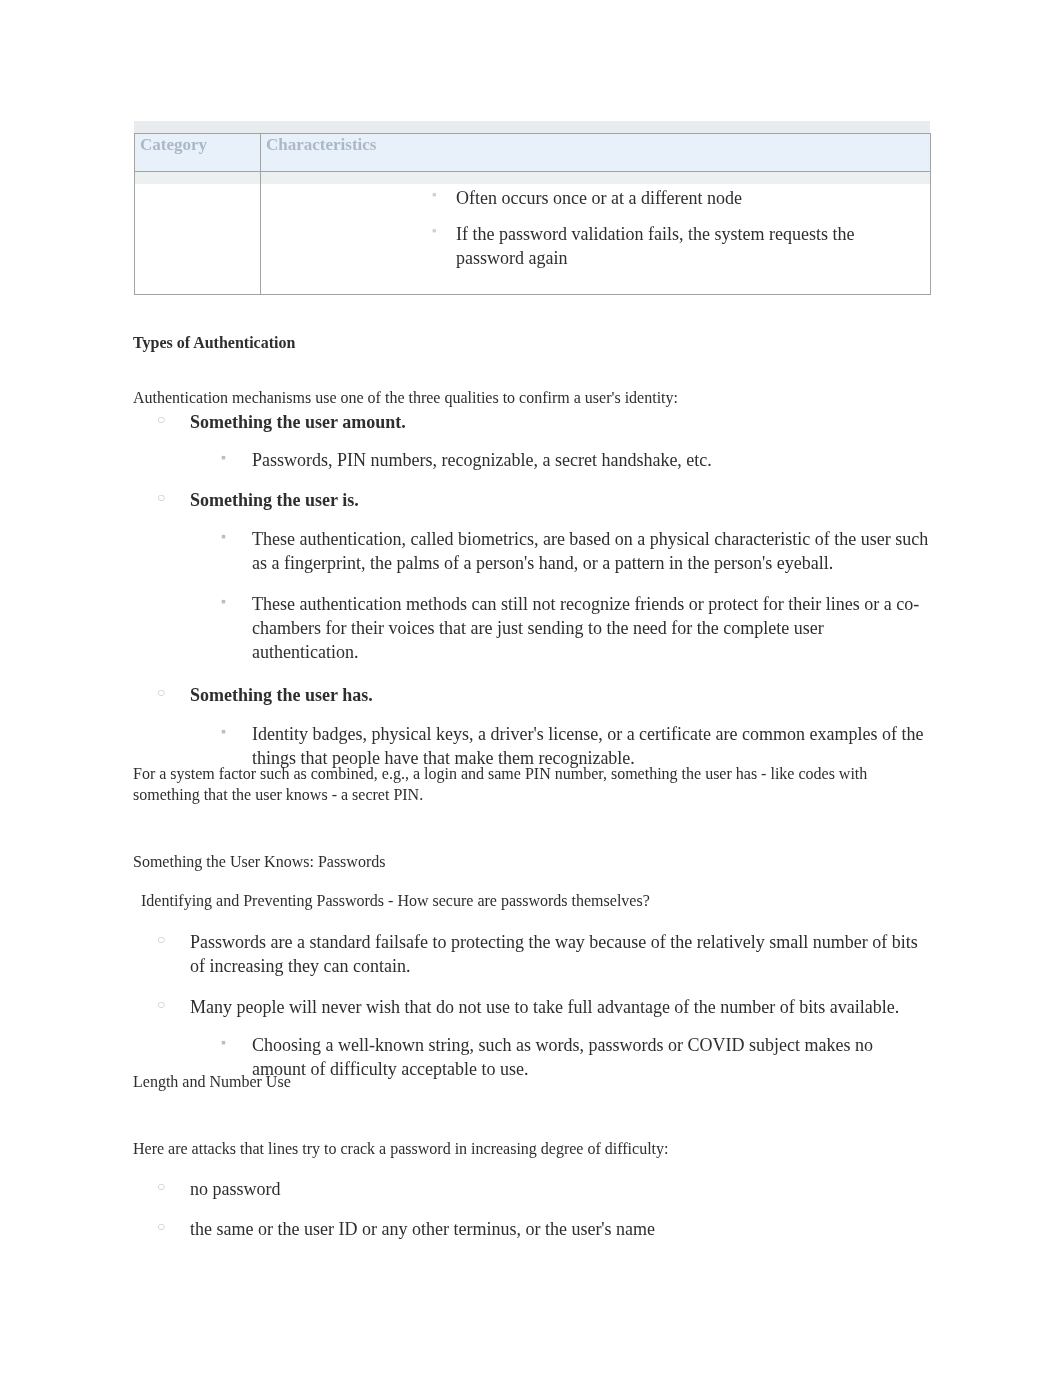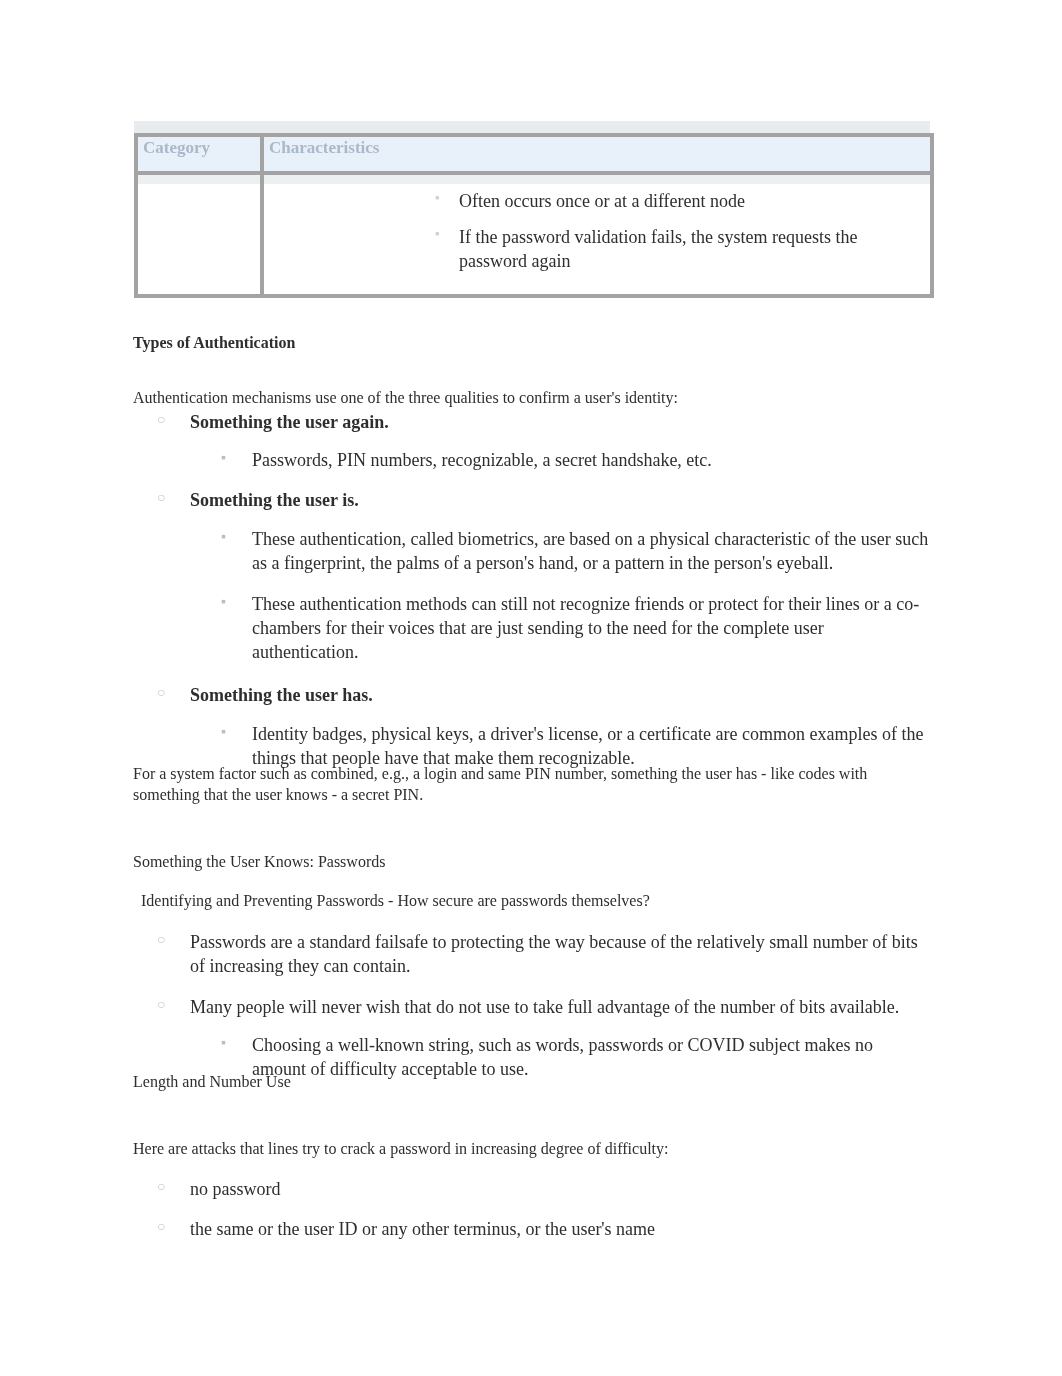--- a/index.html
+++ b/index.html
@@ -4,21 +4,21 @@
 <style>
   html,body{margin:0;padding:0;background:#fff;}
   body{width:1062px;height:1376px;font-family:"Liberation Serif",serif;}
   .page{position:relative;width:1062px;height:1376px;overflow:hidden;background:#fff;}
 
   
   .tblwrap{position:absolute;left:134px;top:133px;width:796px;}
   .tbltop{position:absolute;left:134px;top:121px;width:796px;height:12px;background:#e9ecee;}
   .tblmid{position:absolute;left:134px;top:171px;width:796px;height:13px;background:#ecf0f1;}
   table.tbl{border-collapse:collapse;width:796px;table-layout:fixed;}
-  table.tbl td{border:4px solid #a3a3a3;vertical-align:top;box-sizing:border-box;}
+  table.tbl td{border:1px solid #a3a3a3;vertical-align:top;box-sizing:border-box;}
   table.tbl tr.hdr td{background:#e8f0fa;height:38px;padding:1px 8px 2px 5px;}
   table.tbl tr.body td{height:123px;padding:14px 8px 6px 8px;}
   .hdrtxt{font-size:17px;color:#aab8c8;font-weight:bold;}
 
   .cellul{margin:0;padding:0;list-style:none;}
   .cellul li{font-size:18px;color:#2e2e2e;line-height:1.34;margin:0 0 12px 0;position:relative;
              padding-left:187px;}
   .cellul li:last-child{margin-bottom:0;}
   .cellul li>.mk{position:absolute;left:163px;top:0px;color:#cfcfcf;font-size:13px;}
 
@@ -60,21 +60,21 @@
               </ul>
             </td>
           </tr>
         </tbody>
     </table>
   </div>
   <div class="flow" id="flow">
       <p class="body bold" style="position: absolute; left: 0px; top: 3px; width: 797px;">Types of Authentication</p>
       <p class="body" style="position: absolute; left: 0px; top: 58px; width: 797px;">Authentication mechanisms use one of the three qualities to confirm a user's identity:</p>
       <ul class="lvl1" style="position: absolute; left: 0px; top: 81px; width: 797px;">
-        <li style="font-weight: bold;"><span class="mk">○</span><span>Something the user again.</span></li>
+        <li style="font-weight: bold;"><span class="mk">○</span><span>Something the user amount.</span></li>
       </ul>
       <ul class="lvl2" style="position: absolute; left: 0px; top: 119px; width: 797px;">
         <li><span class="mk">▪</span><span>Passwords, PIN numbers, recognizable, a secret handshake, etc.</span></li>
       </ul>
       <ul class="lvl1" style="position: absolute; left: 0px; top: 159px; width: 797px;">
         <li style="font-weight: bold;"><span class="mk">○</span><span>Something the user is.</span></li>
       </ul>
       <ul class="lvl2" style="position: absolute; left: 0px; top: 198px; width: 797px;">
         <li><span class="mk">▪</span><span>These authentication, called biometrics, are based on a physical characteristic of the user such as a fingerprint, the palms of a person's hand, or a pattern in the person's eyeball.</span></li>
       </ul>

